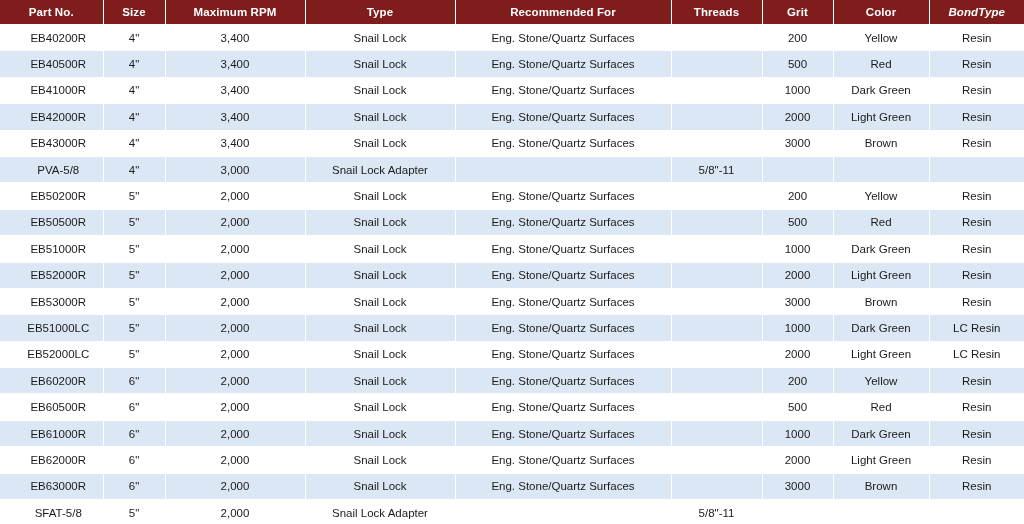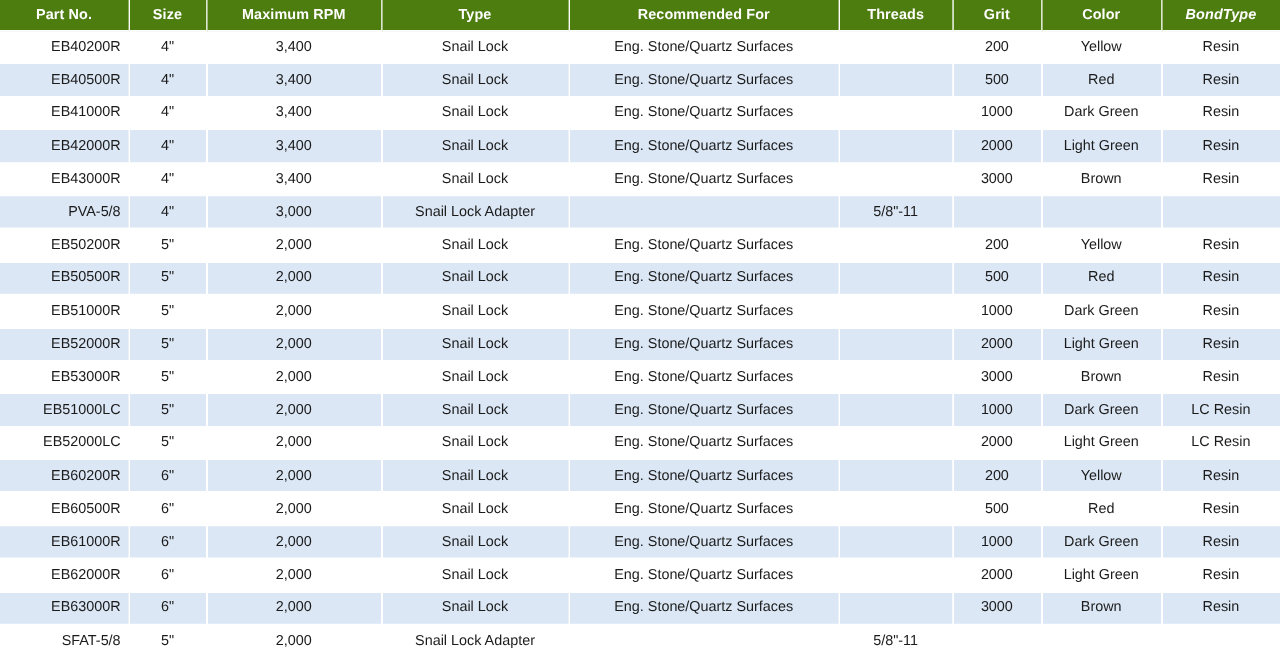--- a/index.html
+++ b/index.html
@@ -16,21 +16,21 @@
   .table-wrap {
     width: 1024px;
     box-sizing: border-box;
   }
   table.spec {
     border-collapse: collapse;
     width: 1024px;
     table-layout: fixed;
   }
   table.spec th {
-    background: #4d7c0f;
+    background: #7f1d1d;
     color: #ffffff;
     font-size: 11.5px;
     font-weight: bold;
     height: 24px;
     padding: 0 4px;
     text-align: center;
     border-right: 1px solid #ffffff;
     border-bottom: 1px solid #ffffff;
     white-space: nowrap;
     letter-spacing: 0.1px;
@@ -47,21 +47,21 @@
     text-align: center;
     border-right: 1px solid #ffffff;
     border-bottom: 1px solid #ffffff;
     white-space: nowrap;
     overflow: hidden;
   }
   table.spec td:last-child {
     border-right: none;
   }
   table.spec td.left {
-    text-align: right;
+    text-align: center;
     padding-left: 20px;
   }
   tr.row-odd td {
     background: #ffffff;
   }
   tr.row-even td {
     background: #dbe7f5;
   }
   
   col.c0 { width: 103px; }

